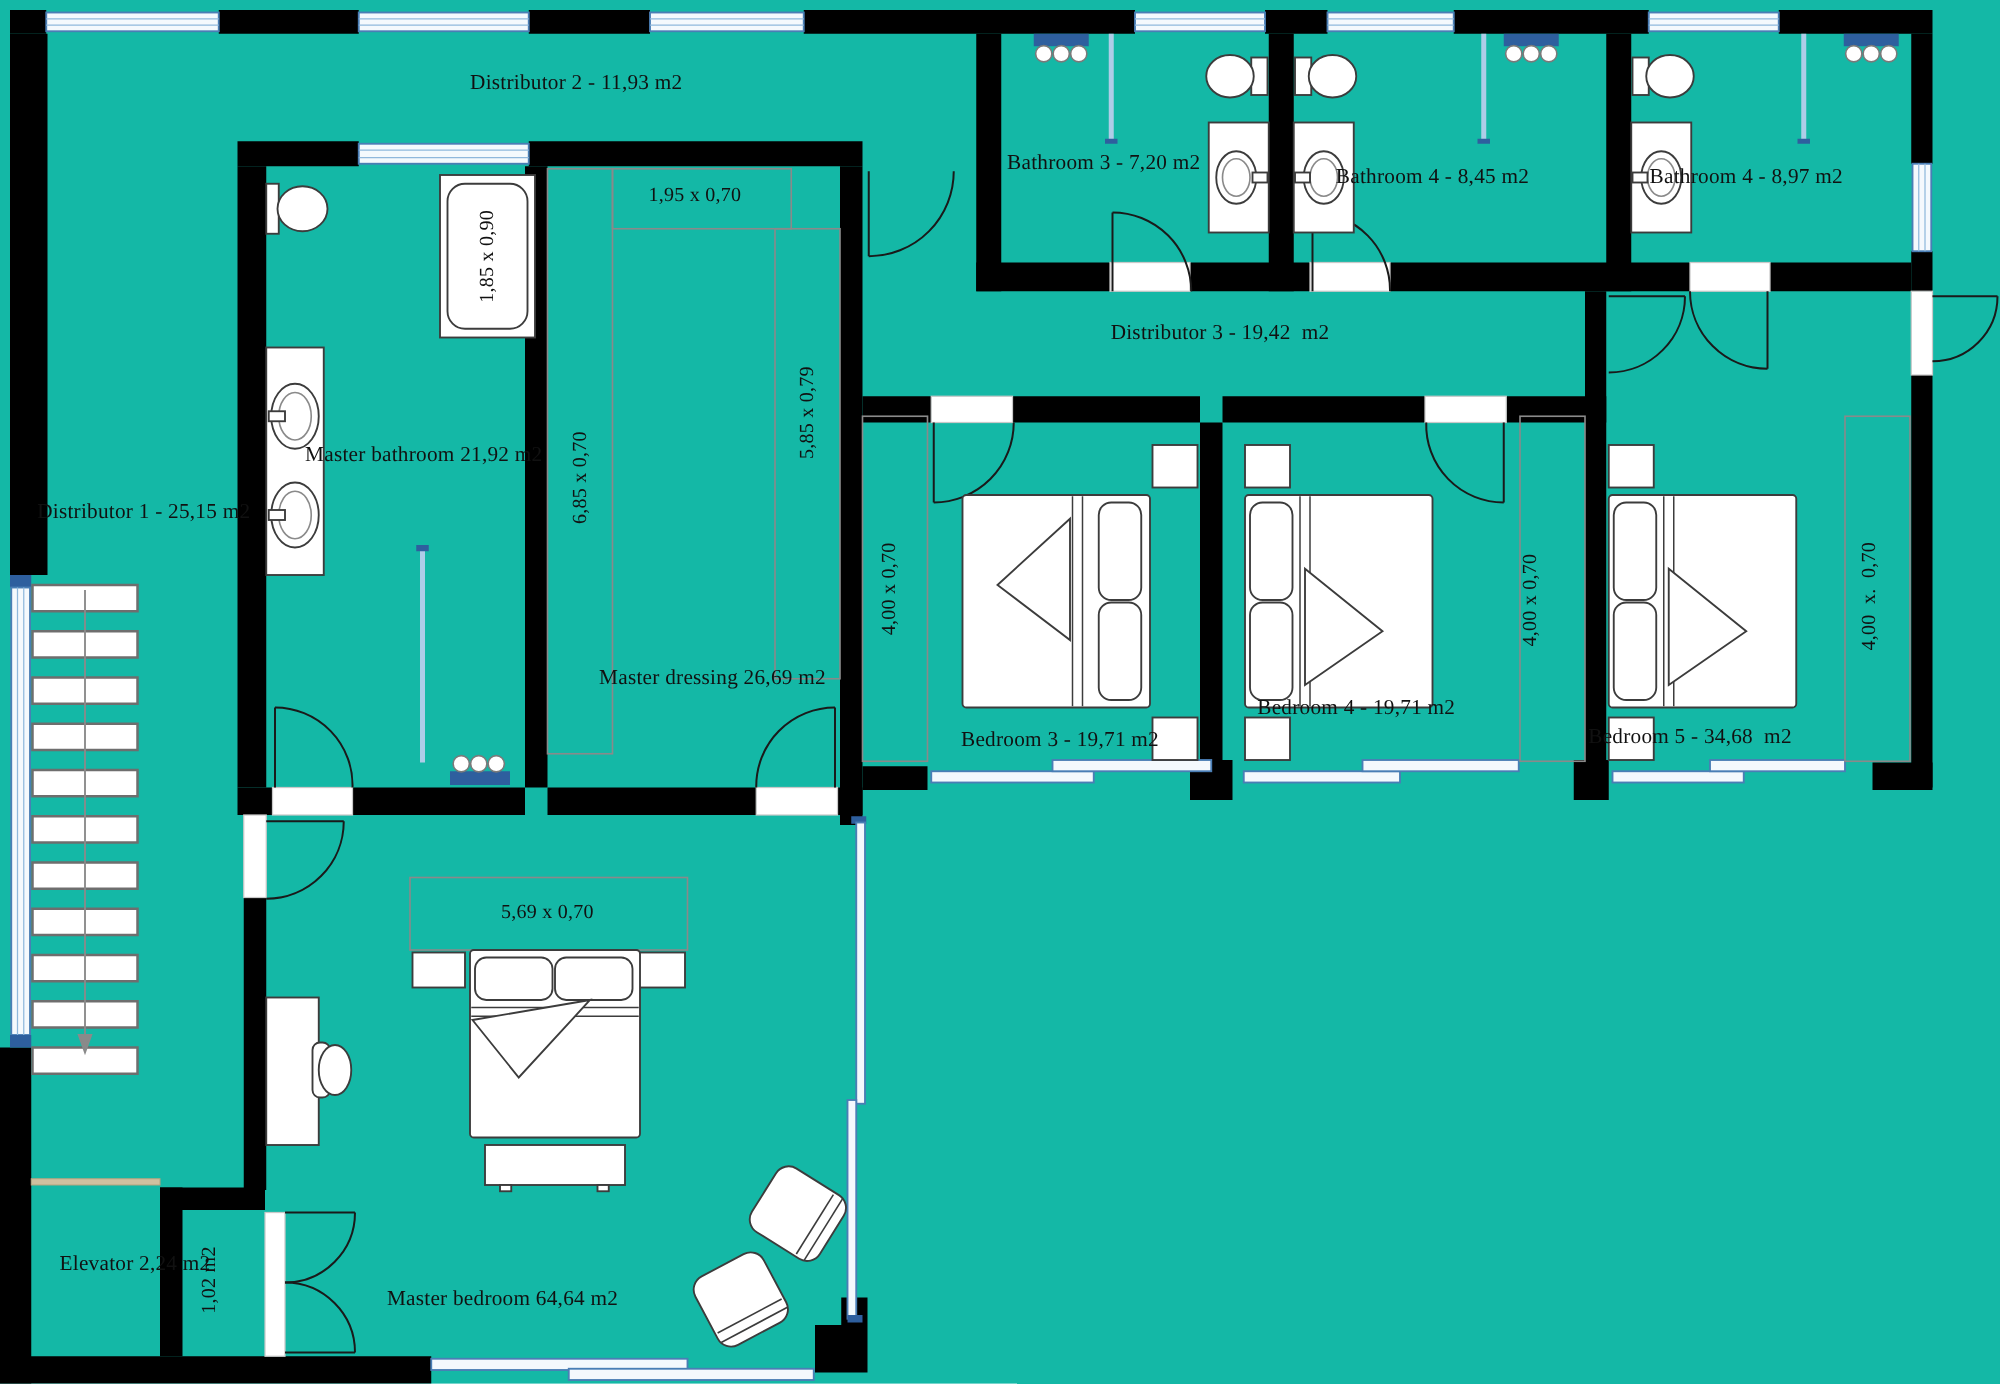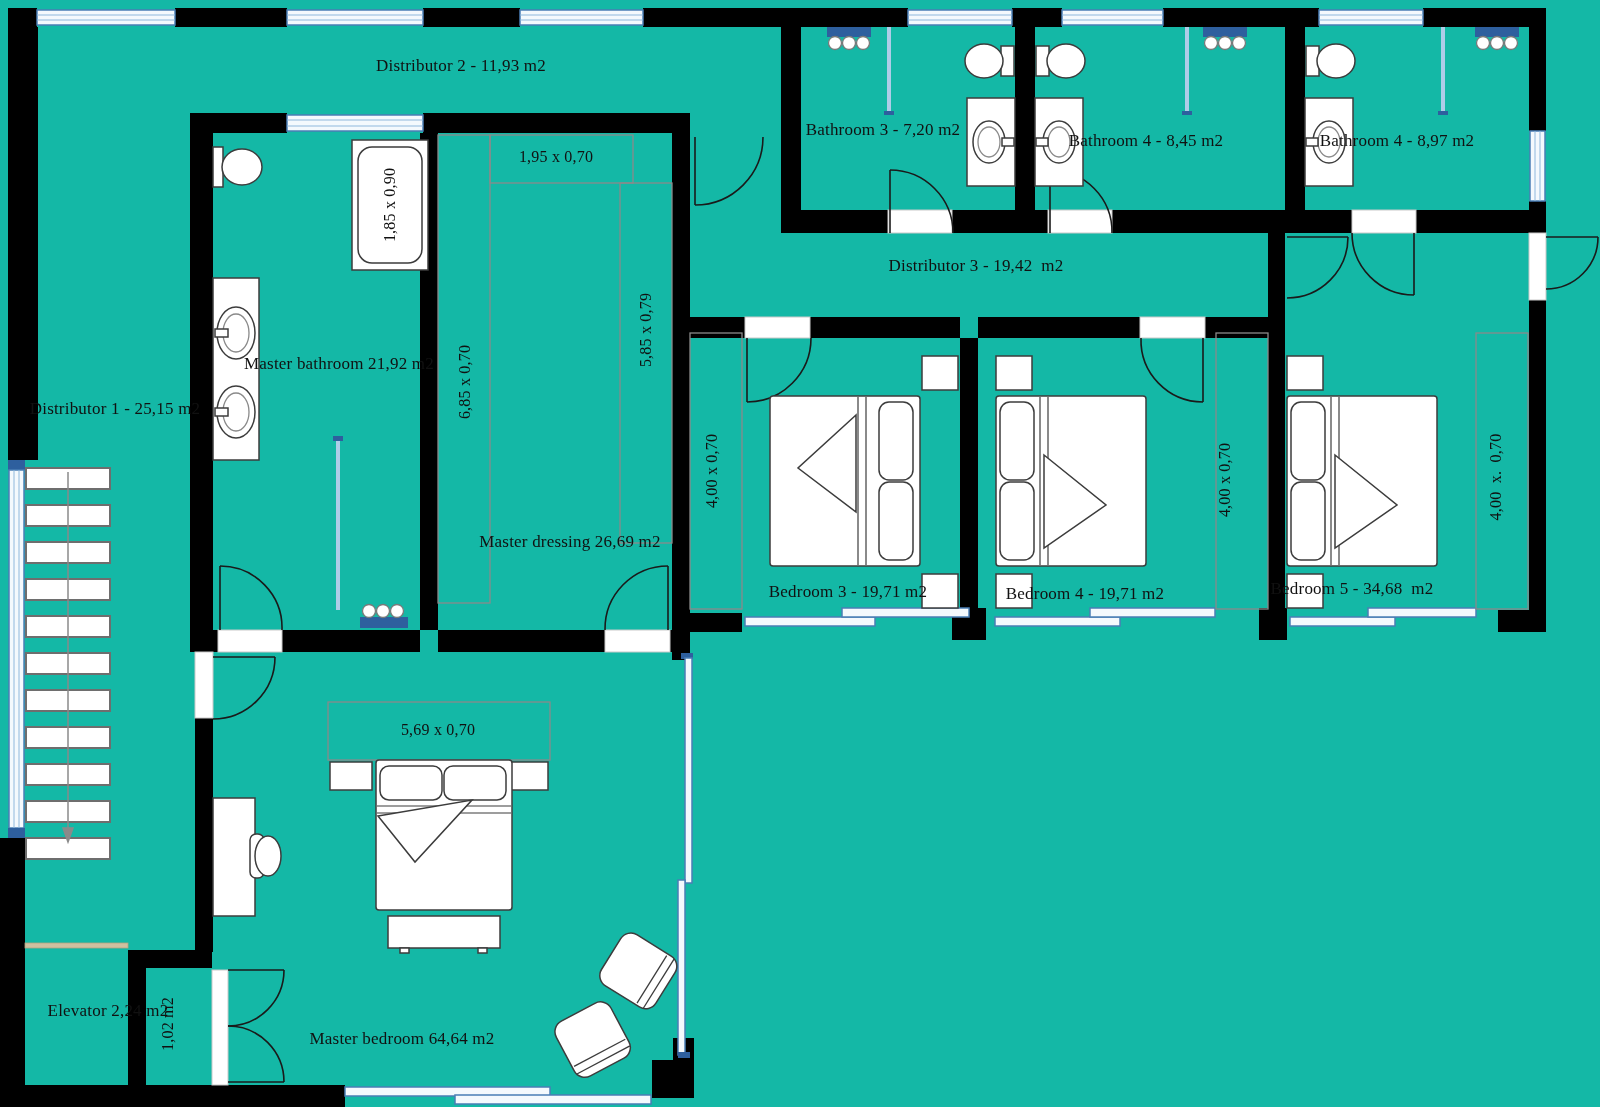--- a/index.html
+++ b/index.html
@@ -440,21 +440,21 @@
   <div class="lbl" style="left:976px;top:266px">Distributor 3 - 19,42  m2</div>
   <div class="lbl" style="left:339px;top:364px">Master bathroom 21,92 m2</div>
   <div class="lbl" style="left:115px;top:409px">Distributor 1 - 25,15 m2</div>
   <div class="lbl dim" style="left:556px;top:157px">1,95 x 0,70</div>
   <div class="lbl dim rot" style="left:390px;top:205px">1,85 x 0,90</div>
   <div class="lbl dim rot" style="left:465px;top:382px">6,85 x 0,70</div>
   <div class="lbl dim rot" style="left:646px;top:330px">5,85 x 0,79</div>
   <div class="lbl" style="left:570px;top:542px">Master dressing 26,69 m2</div>
   <div class="lbl dim rot" style="left:712px;top:471px">4,00 x 0,70</div>
   <div class="lbl" style="left:848px;top:592px">Bedroom 3 - 19,71 m2</div>
-  <div class="lbl" style="left:1085px;top:594px">Bedroom 4 - 19,71 m2</div>
+  <div class="lbl" style="left:1085px;top:566px">Bedroom 4 - 19,71 m2</div>
   <div class="lbl dim rot" style="left:1225px;top:480px">4,00 x 0,70</div>
   <div class="lbl" style="left:1352px;top:589px">Bedroom 5 - 34,68  m2</div>
   <div class="lbl dim rot" style="left:1496px;top:477px">4,00  x.  0,70</div>
   <div class="lbl dim" style="left:438px;top:730px">5,69 x 0,70</div>
   <div class="lbl" style="left:402px;top:1039px">Master bedroom 64,64 m2</div>
   <div class="lbl" style="left:108px;top:1011px">Elevator 2,24 m2</div>
   <div class="lbl dim rot" style="left:168px;top:1024px">1,02 m2</div>
 
 </div>
 

